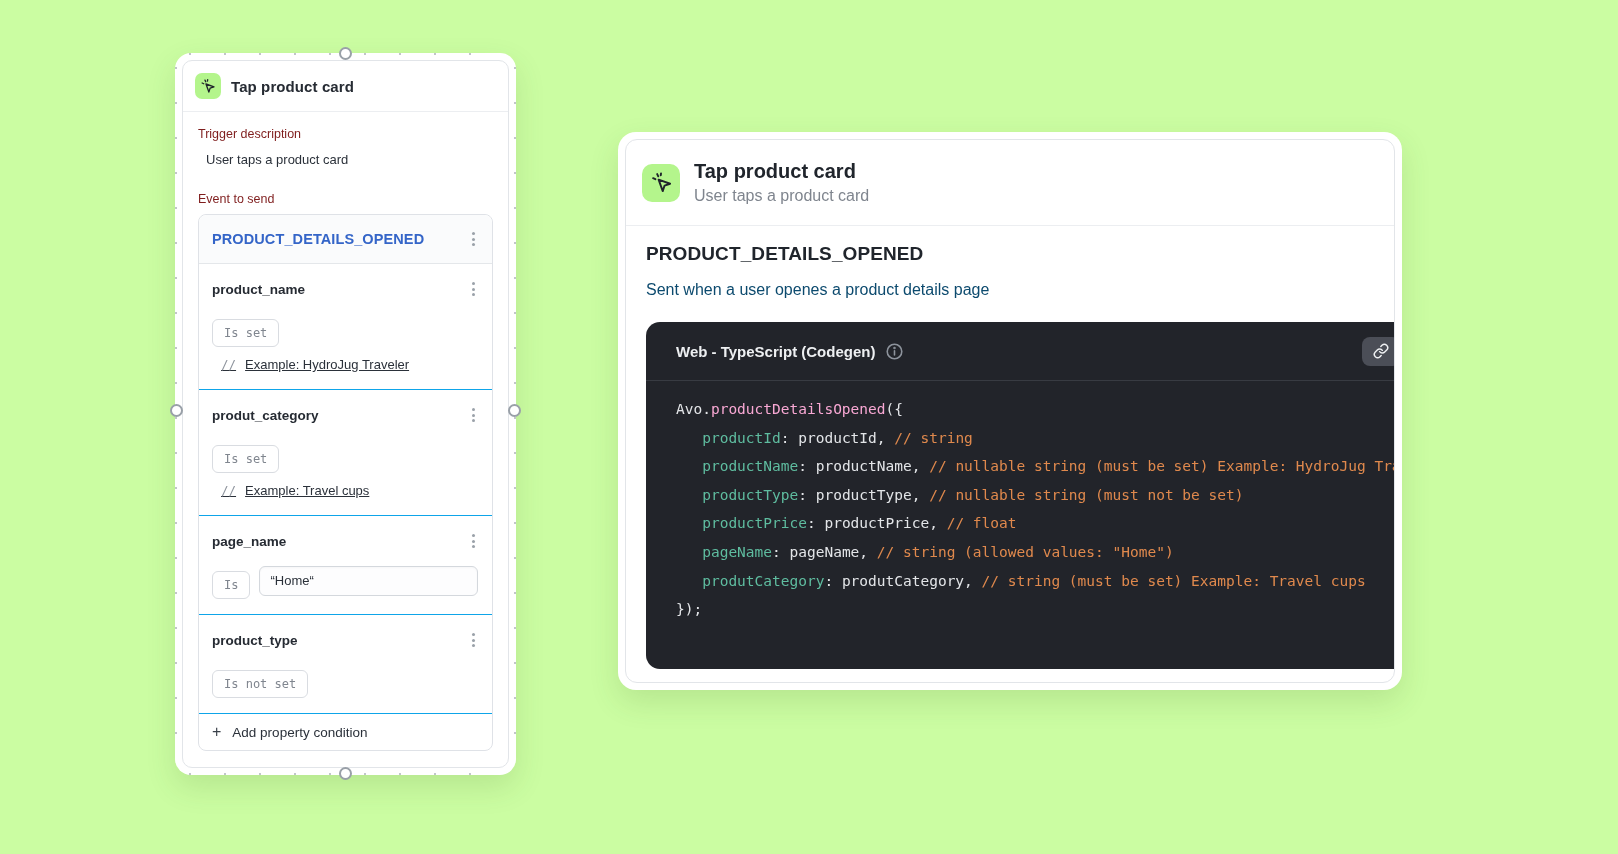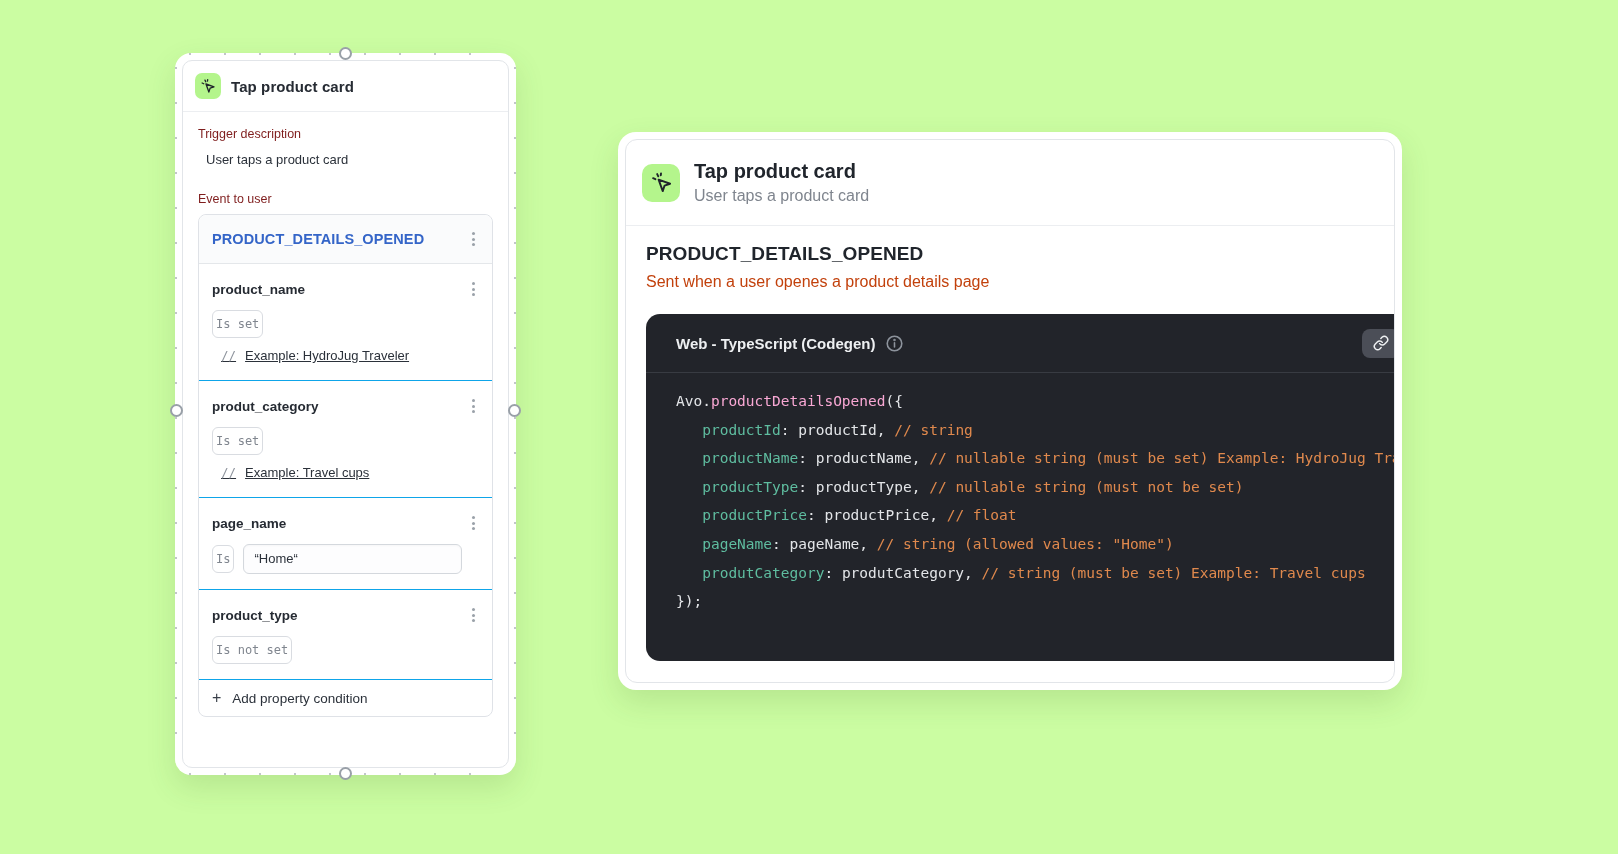--- a/index.html
+++ b/index.html
@@ -38,39 +38,39 @@
   .event-name { font-size:14.5px; font-weight:700; color:#3465c8; letter-spacing:.1px; }
 
   .kebab { display:inline-flex; flex-direction:column; gap:2.5px; padding:3px 5px; cursor:pointer; }
   .kebab i { width:3px; height:3px; border-radius:50%; background:#9aa1a9; display:block; }
 
   .prop-section { padding:15px 12px 15px 13px; border-bottom:1px solid #0ea5e9; }
   .prop-head { display:flex; align-items:center; justify-content:space-between; }
   .prop-name { font-size:13.5px; font-weight:700; color:#262b33; }
   .chip-row { display:flex; align-items:center; gap:9px; margin-top:11px; }
   .chip { font-family:"DejaVu Sans Mono", monospace; font-size:12px; color:#80868f;
-          border:1px solid #d9dce1; border-radius:6px; background:#fff; padding:6px 3px; display:inline-block; }
+          border:1px solid #d9dce1; border-radius:6px; background:#fff; padding:6px 11px; display:inline-block;margin-top:9px; }
   .value-input { flex:1; max-width:219px; height:30px; line-height:28px; border:1px solid #d4d8dd; border-radius:6px;
                  background:#fdfdfe; box-shadow:inset 0 1px 2px rgba(0,0,0,.03); font-size:13px; color:#2b313a; padding:0 10px; }
   .example-row { margin:10px 0 2px 9px; font-size:13px; color:#2b313a;text-decoration:underline; }
   .example-row .slashes { font-family:"DejaVu Sans Mono", monospace; color:#8d939c; margin-right:9px; font-size:12.5px; }
 
   .add-row { display:flex; align-items:center; gap:11px; padding:10px 13px; cursor:pointer; }
   .plus { font-size:16px; color:#3a404a; font-weight:400; line-height:1; }
   .add-label { font-size:13.5px; font-weight:500; color:#2b313a; }
 
   
   .rcard-header { display:flex; align-items:center; gap:14px; padding:16px 16px; border-bottom:1px solid #eceef1; height:86px; }
   .trigger-icon-lg { width:38px; height:38px; border-radius:10px; background:#b4f58c; display:flex; align-items:center; justify-content:center; flex:0 0 auto; }
   .rcard-title { font-size:20px; font-weight:700; color:#20252c; }
   .rcard-sub { font-size:16px; color:#7f858e; margin-top:4px; }
 
   .rcard-content { padding:17px 20px 20px 20px; }
   .event-heading { font-size:19px; font-weight:700; color:#20252c; letter-spacing:.1px; }
-  .event-desc { font-size:16px; color:#c2410c; margin-top:8px; }
+  .event-desc { font-size:16px; color:#0c4a6e; margin-top:16px; }
 
   .codeblock { margin-top:23px; width:770px; height:347px; background:#22242a; border-radius:14px; overflow:hidden; }
   .code-hdr { display:flex; align-items:center; height:59px; padding:0 16px 0 30px; border-bottom:1px solid #383b42; }
   .code-src { font-size:15px; font-weight:700; color:#eef0f2; }
   .info-icon { margin-left:10px; display:inline-flex; cursor:pointer; }
   .code-spacer { flex:1; }
   .link-btn { width:38px; height:29px; border-radius:8px; background:#4b4e57; display:flex; align-items:center; justify-content:center; cursor:pointer; }
 
   .code-body { padding:14px 0 0 30px; overflow:hidden; height:288px; }
   .code-line { font-family:"DejaVu Sans Mono", monospace; font-size:14.5px; line-height:28.6px; white-space:pre; }
@@ -103,21 +103,21 @@
           <line x1="11.5" y1="2.6" x2="11.2" y2="4.6"></line>
         </svg>
       </span>
       <span class="lcard-title">Tap product card</span>
     </div>
 
     <div class="lcard-body">
       <div class="field-label">Trigger description</div>
       <div class="field-value">User taps a product card</div>
 
-      <div class="field-label lbl-event">Event to user</div>
+      <div class="field-label lbl-event">Event to send</div>
 
       <div class="event-box">
         <div class="event-row">
           <span class="event-name">PRODUCT_DETAILS_OPENED</span>
           <span class="kebab">
               <i></i>
               <i></i>
               <i></i>
             </span>
         </div>

